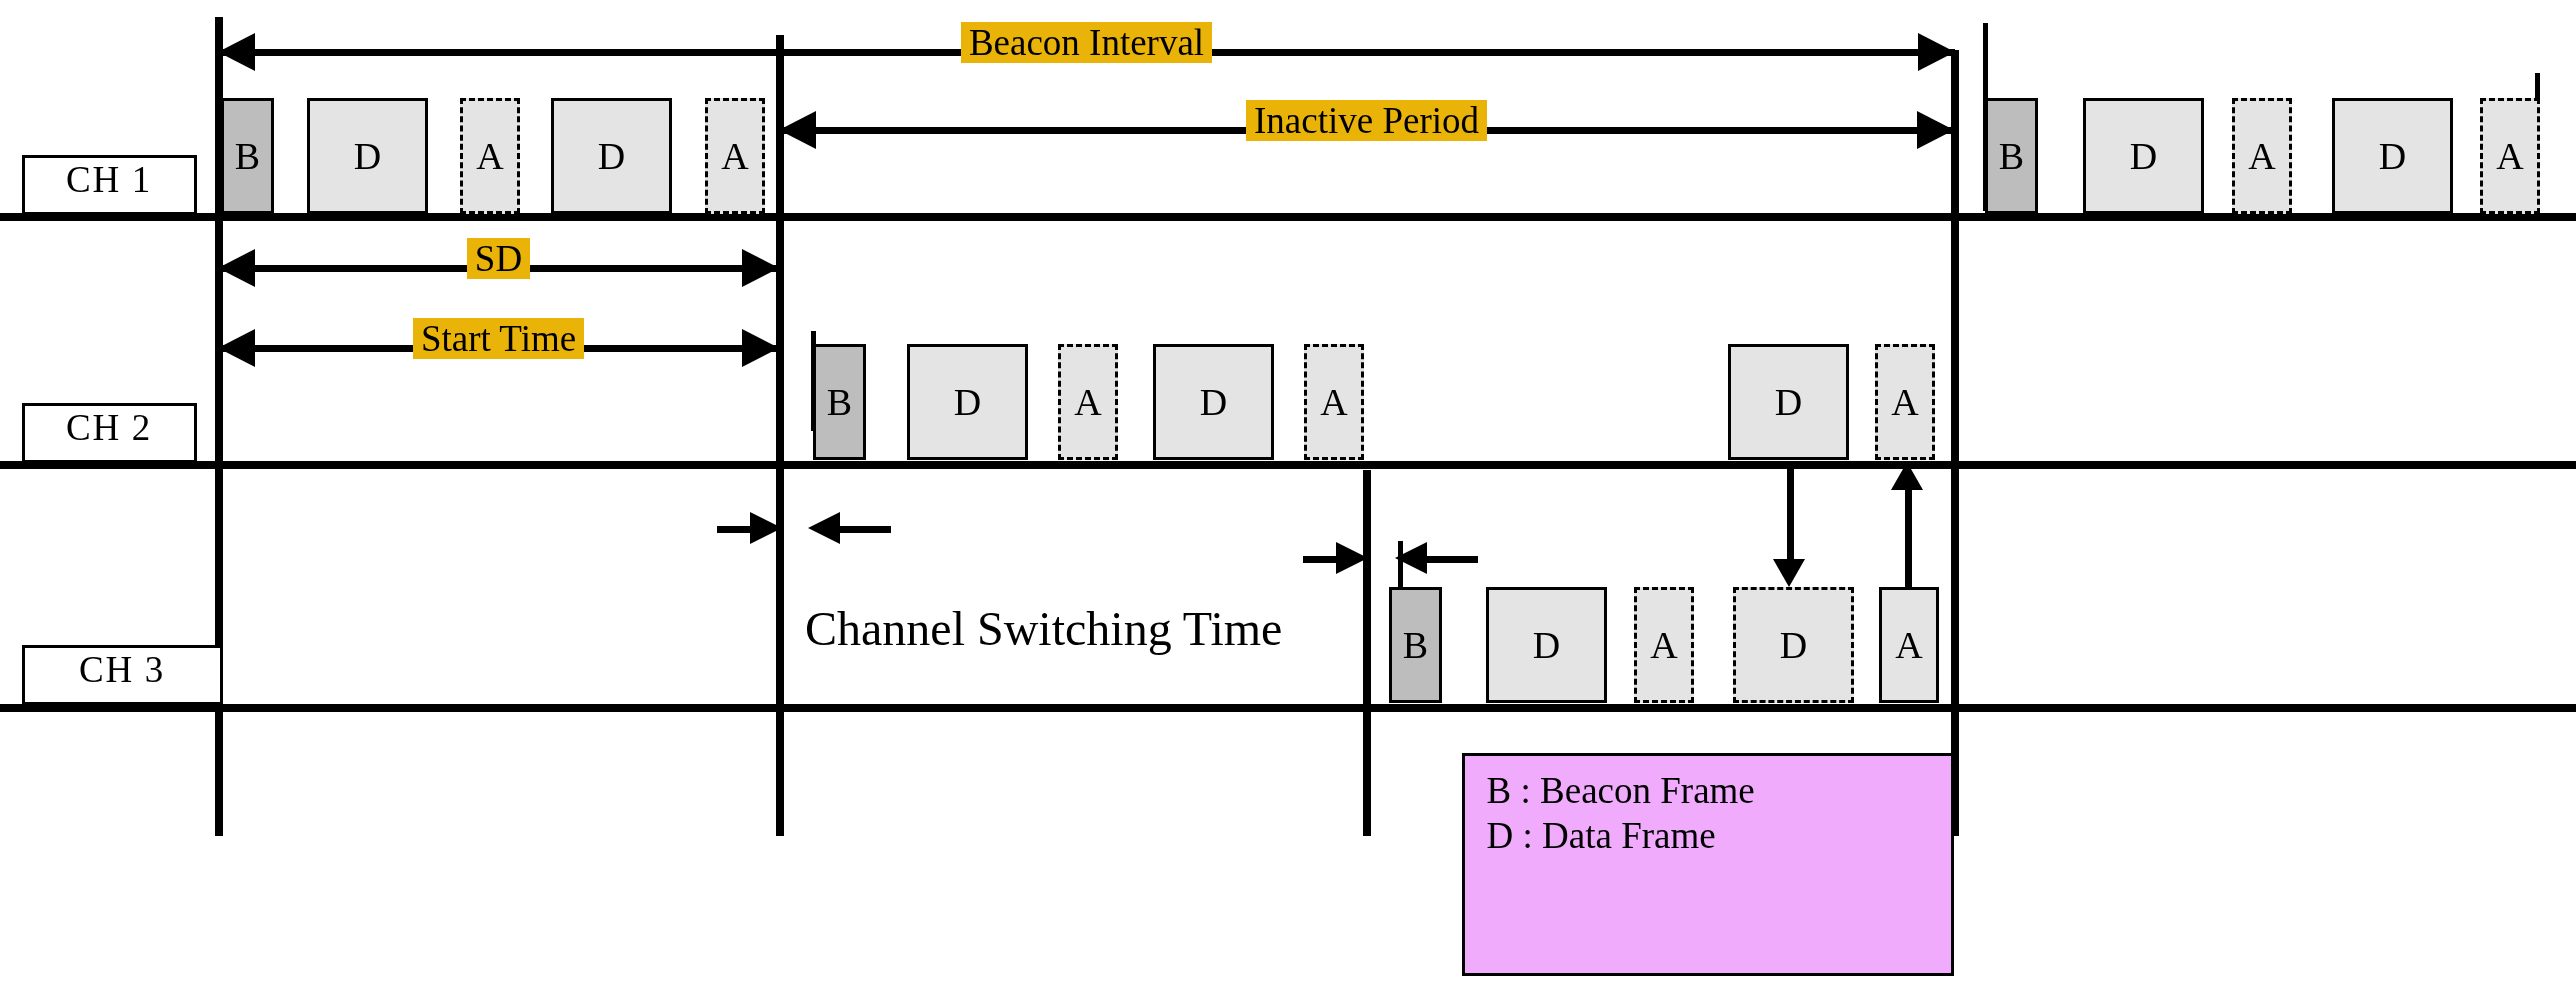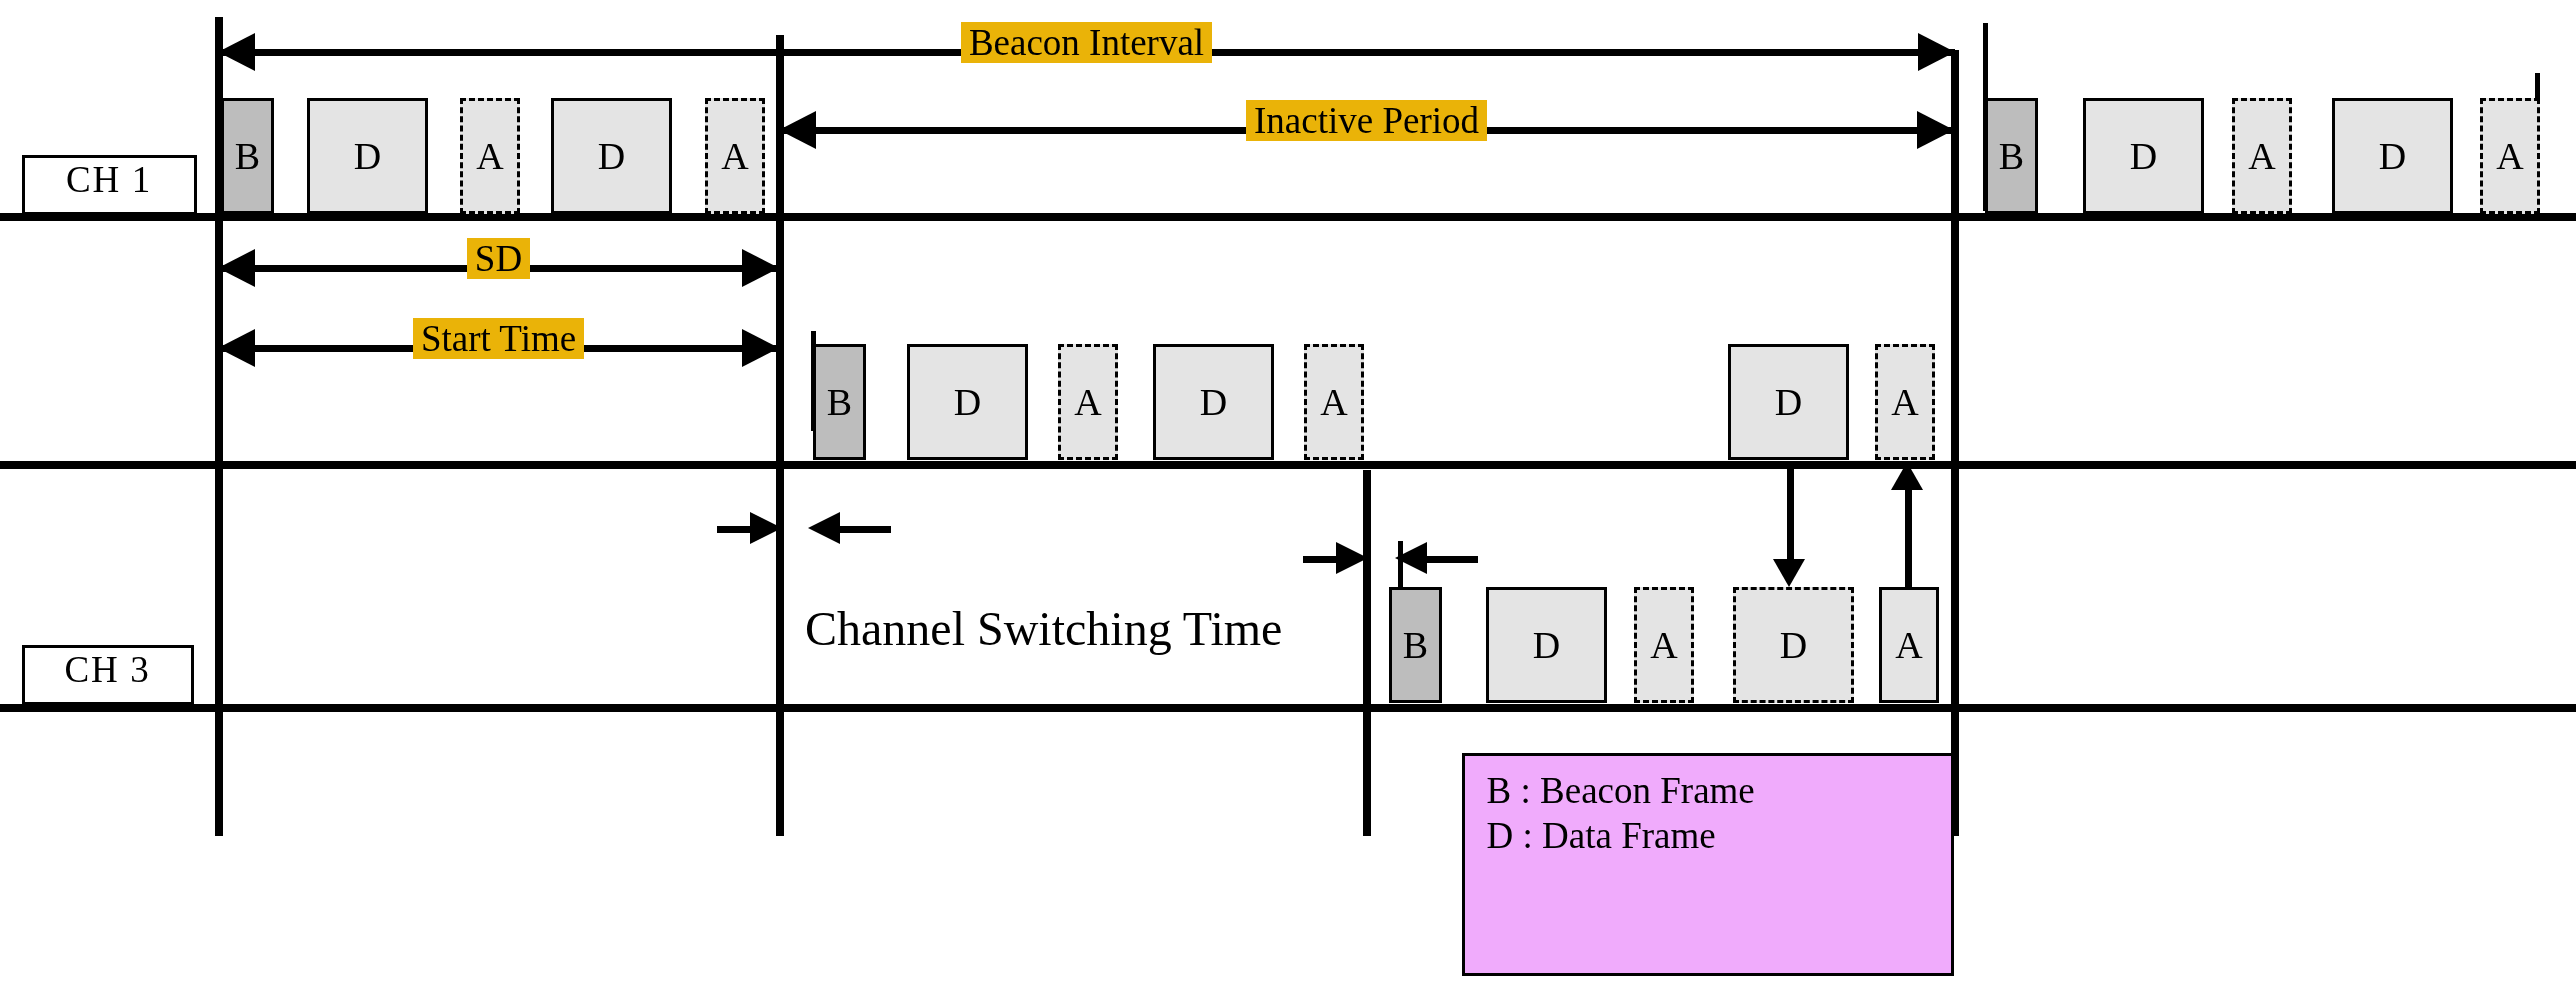--- a/index.html
+++ b/index.html
@@ -106,21 +106,24 @@
   <div class="vline-thin" style="left:1398px;top:541px;height:91px;"></div>
   <div class="vline-thin" style="left:2535px;top:73px;height:138px;"></div>
 
   <div class="hline" style="left:0px;top:213px;width:2576px;"></div>
   <div class="hline" style="left:0px;top:461px;width:2576px;"></div>
   <div class="hline" style="left:0px;top:704px;width:2576px;"></div>
 
   <div class="chlabel" style="left:21.6px;top:155px;width:175px;height:60px;">
     <span>CH 1</span>
   </div>
-  <div class="chlabel" style="left:21.6px;top:645px;width:172px;height:60px;">
+  <div class="chlabel" style="left:21.6px;top:403px;width:175px;height:60px;">
+    <span>CH 2</span>
+  </div>
+  <div class="chlabel" style="left:21.6px;top:645px;width:201px;height:60px;">
     <span>CH 3</span>
   </div>
 
   <div class="frame beacon solid" style="left:221px;top:98px;width:53px;height:116px;">
     <span>B</span>
     </div>
   <div class="frame data solid" style="left:307px;top:98px;width:121px;height:116px;">
     <span>D</span>
     </div>
   <div class="frame ack dashed" style="left:460px;top:98px;width:60px;height:116px;">

